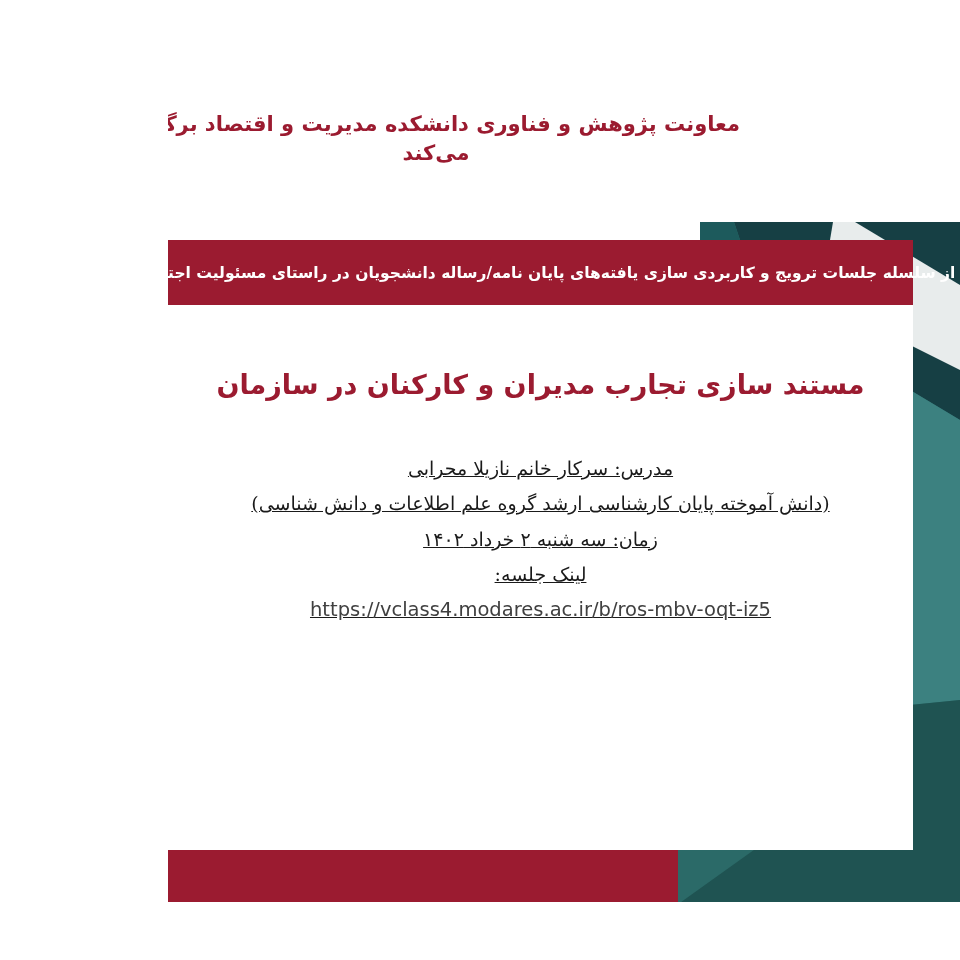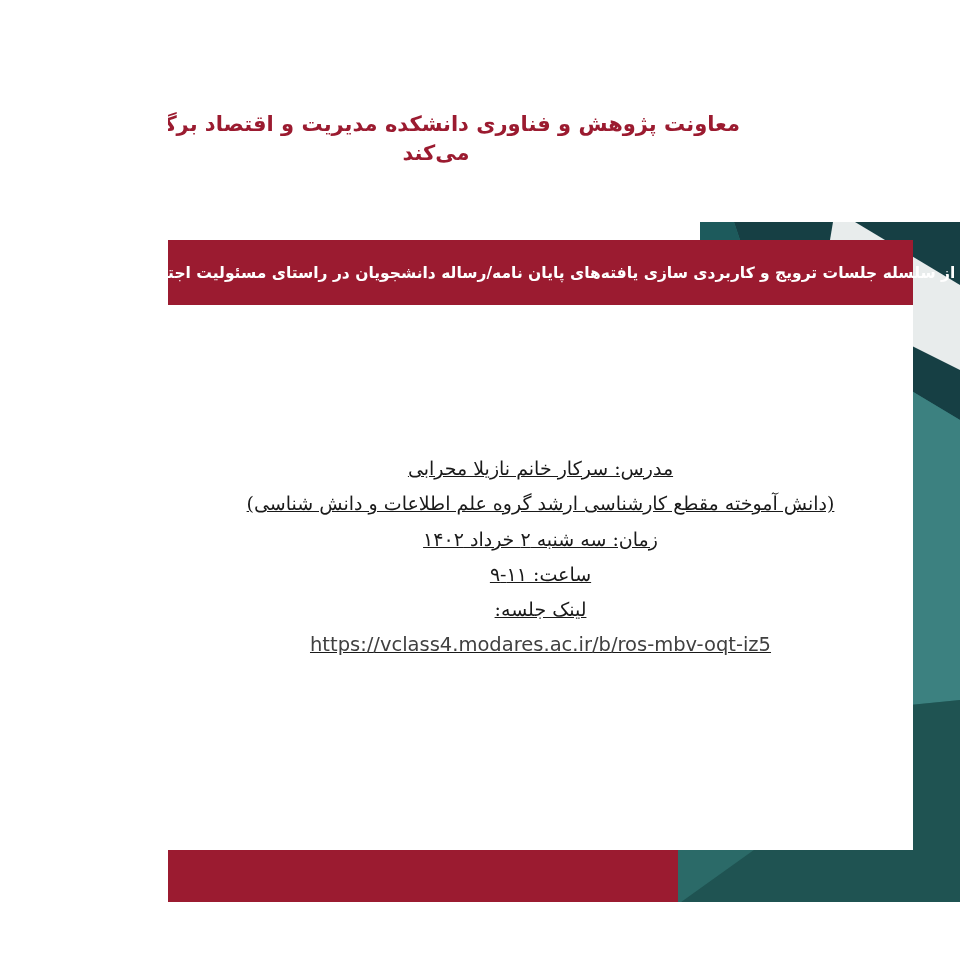--- a/index.html
+++ b/index.html
@@ -193,25 +193,25 @@
     <div class="logo-sub">University</div>
   </div>
 
   <div class="headline">معاونت پژوهش و فناوری دانشکده مدیریت و اقتصاد برگزار می‌کند</div>
 
   <div class="red-band">
     <span class="red-band-text">از سلسله  جلسات ترویج و کاربردی سازی یافته‌های پایان نامه/رساله دانشجویان در راستای مسئولیت اجتماعی</span>
   </div>
 
   <div class="main-panel">
+    <div class="event-title">مستند سازی تجارب مدیران و کارکنان در سازمان</div>
     <div class="details">
       <div>مدرس: سرکار خانم نازیلا محرابی</div>
-      <div>(دانش آموخته مقطع کارشناسی ارشد گروه علم اطلاعات و دانش شناسی)</div>
+      <div>(دانش آموخته پایان کارشناسی ارشد گروه علم اطلاعات و دانش شناسی)</div>
       <div>زمان: سه شنبه ۲ خرداد ۱۴۰۲</div>
-      <div>ساعت: ۱۱-۹</div>
       <div>لینک جلسه:</div>
       <div class="link-line">https://vclass4.modares.ac.ir/b/ros-mbv-oqt-iz5</div>
     </div>
   </div>
 
   <div class="bottom-red"></div>
   <div class="bottom-white"></div>
 
 </div>
 

